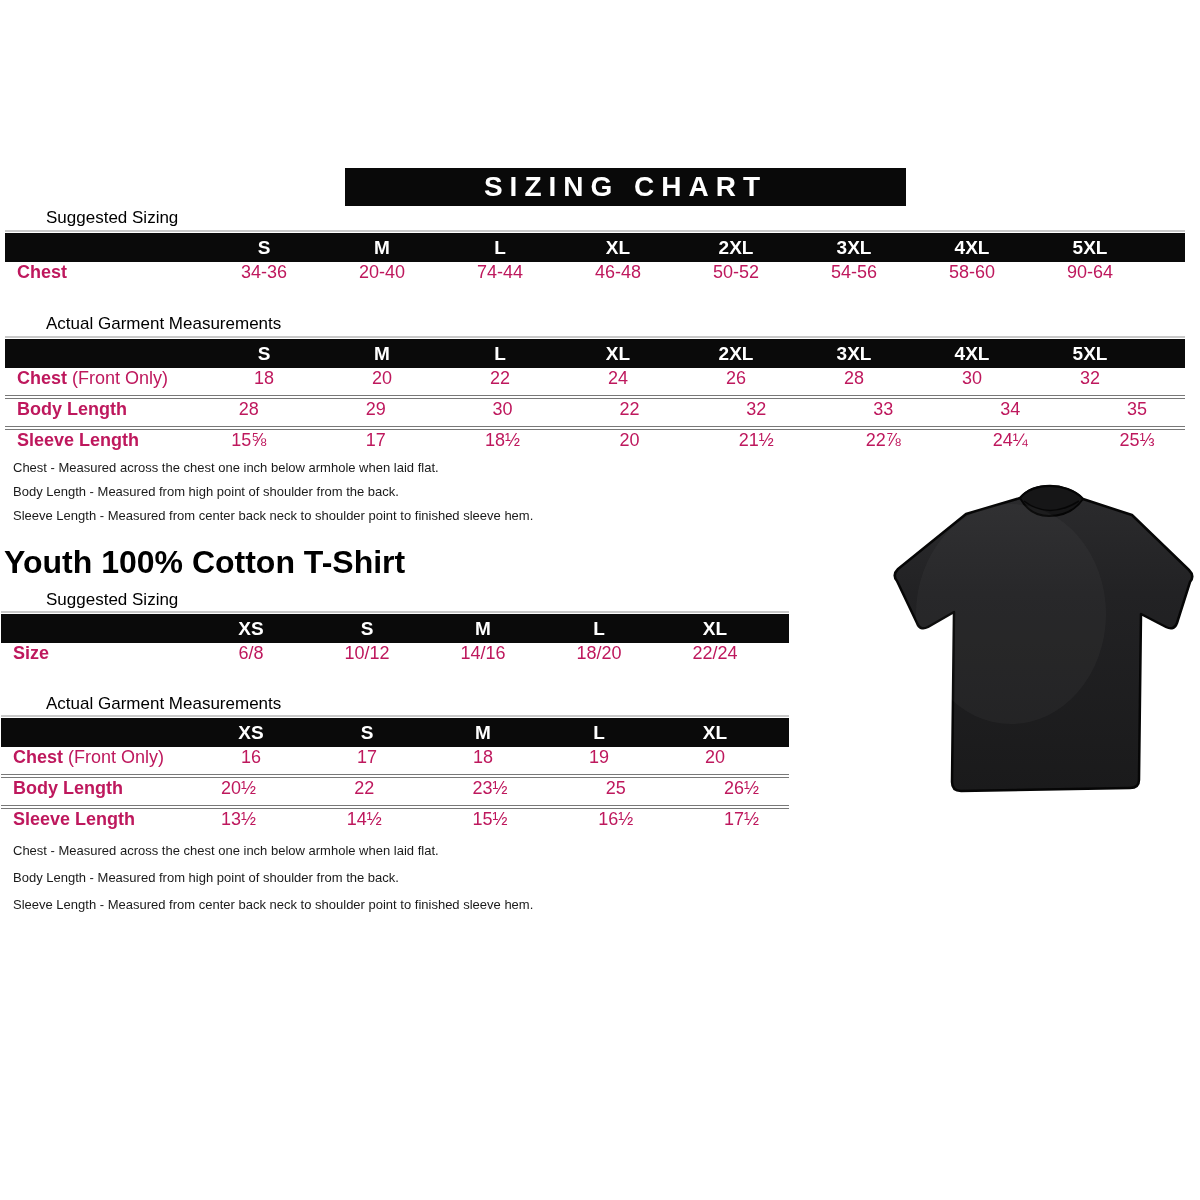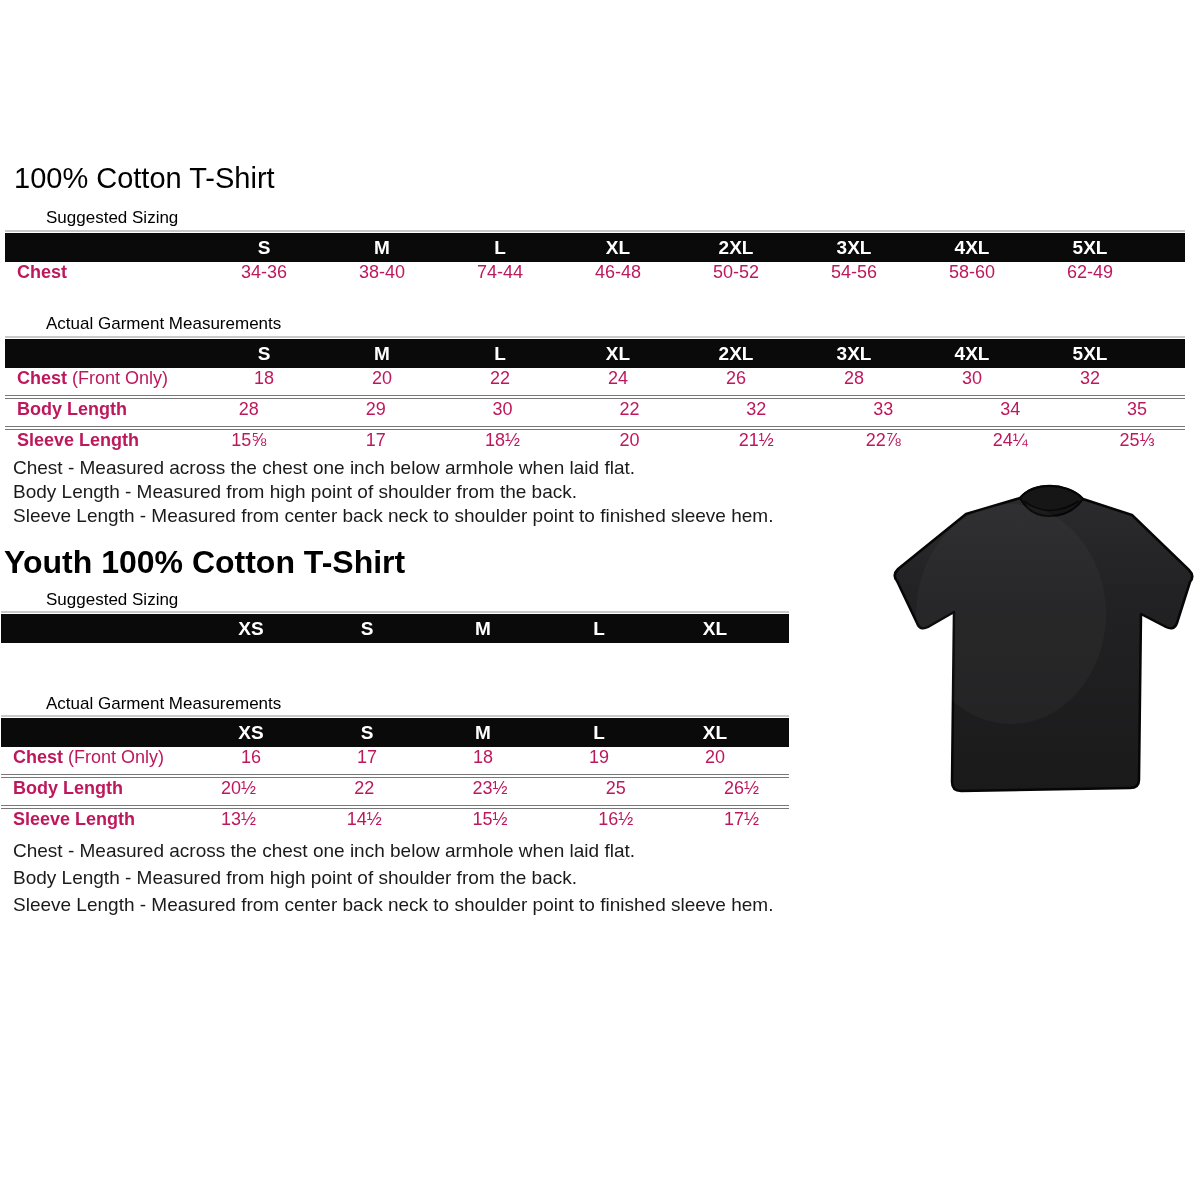--- a/index.html
+++ b/index.html
@@ -25,56 +25,56 @@
   .adult{left:5px;width:1180px;}
   .adult .lcell,.adult .hspacer{width:200px;box-sizing:border-box;}
   .adult .hcell,.adult .vcell{width:118px;}
 
   .youth{left:1px;width:788px;}
   .youth .lcell,.youth .hspacer{width:192px;box-sizing:border-box;}
   .youth .hcell,.youth .vcell{width:116px;}
 
   .mrow + .mrow{border-top:4px double #787878;gap:31px;}
 
-  .notes{position:absolute;left:13px;font-size:19px;color:#1a1a1a;}
+  .notes{position:absolute;left:13px;font-size:13px;color:#1a1a1a;}
   .notes div{line-height:17px;margin-bottom:7px;white-space:nowrap;}
   .notes.wide div{margin-bottom:10px;}
 
   .tshirt{position:absolute;left:886px;top:484px;width:312px;height:322px;}
 </style>
 </head>
 <body>
 
 <div class="page">
 
-  <div class="h-title">100% Cotton T-Shirt</div>
+  <div class="banner">SIZING CHART</div>
 
   <div class="sec-label" style="top:208px;">Suggested Sizing</div>
   <div class="size-table adult" style="top:230px;">
     <div class="bar">
       <div class="hspacer"></div>
       <div class="hcell">S</div>
       <div class="hcell">M</div>
       <div class="hcell">L</div>
       <div class="hcell">XL</div>
       <div class="hcell">2XL</div>
       <div class="hcell">3XL</div>
       <div class="hcell">4XL</div>
       <div class="hcell">5XL</div>
     </div>
     <div class="trow">
       <div class="lcell"><span>Chest</span><span class="suffix"></span></div>
       <div class="vcell">34-36</div>
-      <div class="vcell">38-40</div>
+      <div class="vcell">20-40</div>
       <div class="vcell">74-44</div>
       <div class="vcell">46-48</div>
       <div class="vcell">50-52</div>
       <div class="vcell">54-56</div>
       <div class="vcell">58-60</div>
-      <div class="vcell">62-49</div>
+      <div class="vcell">90-64</div>
     </div>
   </div>
 
   <div class="sec-label" style="top:314px;">Actual Garment Measurements</div>
   <div class="size-table adult" style="top:336px;">
     <div class="bar">
       <div class="hspacer"></div>
       <div class="hcell">S</div>
       <div class="hcell">M</div>
       <div class="hcell">L</div>
@@ -129,20 +129,28 @@
 
   <div class="sec-label" style="top:590px;">Suggested Sizing</div>
   <div class="size-table youth" style="top:611px;">
     <div class="bar">
       <div class="hspacer"></div>
       <div class="hcell">XS</div>
       <div class="hcell">S</div>
       <div class="hcell">M</div>
       <div class="hcell">L</div>
       <div class="hcell">XL</div>
+    </div>
+    <div class="trow">
+      <div class="lcell"><span>Size</span><span class="suffix"></span></div>
+      <div class="vcell">6/8</div>
+      <div class="vcell">10/12</div>
+      <div class="vcell">14/16</div>
+      <div class="vcell">18/20</div>
+      <div class="vcell">22/24</div>
     </div>
   </div>
 
   <div class="sec-label" style="top:694px;">Actual Garment Measurements</div>
   <div class="size-table youth" style="top:715px;">
     <div class="bar">
       <div class="hspacer"></div>
       <div class="hcell">XS</div>
       <div class="hcell">S</div>
       <div class="hcell">M</div>

